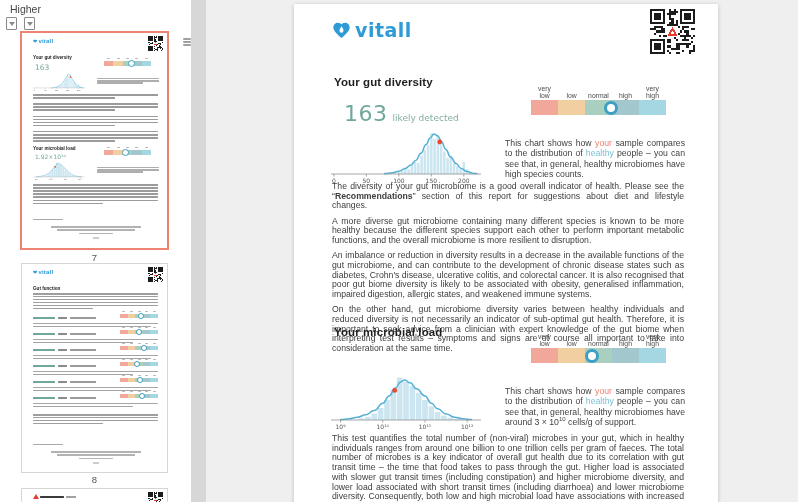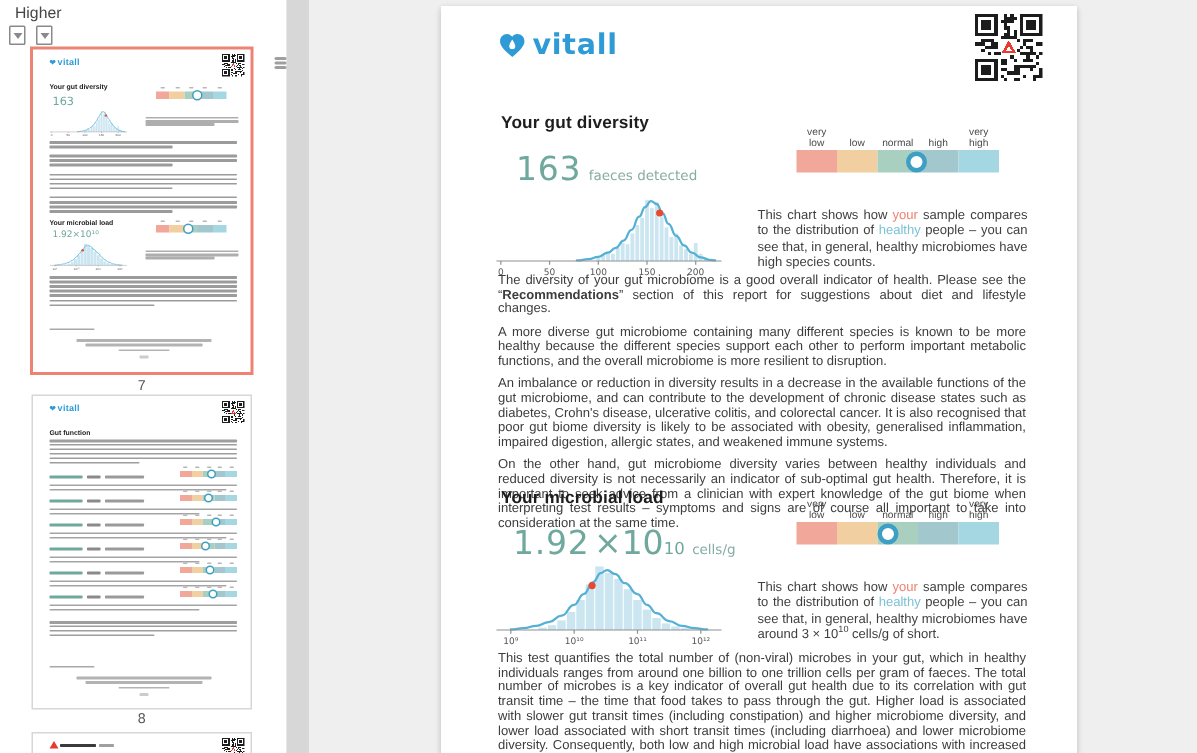--- a/index.html
+++ b/index.html
@@ -802,21 +802,21 @@
       <rect x="1" y="15" width="5" height="5" fill="#ffffff"></rect>
       <rect x="2" y="16" width="3" height="3" fill="#1c1c1c"></rect>
       <polygon points="10.5,8.3 12.8,12.4 8.2,12.4" fill="#e63b2e"></polygon>
       <polygon points="10.5,10.2 11.5,11.7 9.5,11.7" fill="#ffffff"></polygon>
     </svg>
 
   <div class="h1" style="left:40px;top:72px">Your gut diversity</div>
 
   <div class="numrow" style="left:50px;top:97px">
     <span class="bignum">163</span>
-    <span class="bigunit">faeces detected</span>
+    <span class="bigunit">likely detected</span>
   </div>
 
   <svg class="chart" style="left:36px;top:126px" width="152" height="56" viewBox="0 0 152 56">
       <rect x="67.58076923076922" y="41.6" width="2.5478632478632477" height="2.3999999999999986" fill="#CBE6F0"></rect>
       <rect x="70.82863247863247" y="40" width="2.5478632478632477" height="4" fill="#CBE6F0"></rect>
       <rect x="74.07649572649572" y="37.6" width="2.5478632478632477" height="6.399999999999999" fill="#CBE6F0"></rect>
       <rect x="77.32435897435897" y="39.2" width="2.5478632478632477" height="4.799999999999997" fill="#CBE6F0"></rect>
       <rect x="80.57222222222222" y="35.2" width="2.5478632478632477" height="8.799999999999997" fill="#CBE6F0"></rect>
       <rect x="83.82008547008547" y="32" width="2.5478632478632477" height="12" fill="#CBE6F0"></rect>
       <rect x="87.06794871794872" y="32.8" width="2.5478632478632477" height="11.200000000000003" fill="#CBE6F0"></rect>
@@ -875,26 +875,20 @@
 
   <div class="paras">
     <p class="bodyp"><span>The diversity of your gut microbiome is a good overall indicator of health. Please see the “</span><span style="font-weight: bold;">Recommendations</span><span>” section of this report for suggestions about diet and lifestyle changes.</span></p>
     <p class="bodyp"><span>A more diverse gut microbiome containing many different species is known to be more healthy because the different species support each other to perform important metabolic functions, and the overall microbiome is more resilient to disruption.</span></p>
     <p class="bodyp"><span>An imbalance or reduction in diversity results in a decrease in the available functions of the gut microbiome, and can contribute to the development of chronic disease states such as diabetes, Crohn's disease, ulcerative colitis, and colorectal cancer. It is also recognised that poor gut biome diversity is likely to be associated with obesity, generalised inflammation, impaired digestion, allergic states, and weakened immune systems.</span></p>
     <p class="bodyp"><span>On the other hand, gut microbiome diversity varies between healthy individuals and reduced diversity is not necessarily an indicator of sub-optimal gut health.  Therefore, it is important to seek advice from a clinician with expert knowledge of the gut biome when interpreting test results – symptoms and signs are of course all important to take into consideration at the same time.</span></p>
   </div>
 
   <div class="h1 h2" style="left:40px;top:322px">Your microbial load</div>
 
-  <div class="numrow" style="left:48px;top:346px">
-    <span class="bignum">1.92</span>
-    <span class="bigmult">×10</span>
-    <sup class="bigexp">10</sup>
-    <span class="bigunit">cells/g</span>
-  </div>
 
   <svg class="chart" style="left:36px;top:372px" width="152" height="56" viewBox="0 0 152 56">
       <rect x="28.85" y="42.4" width="5.633333333333334" height="1.6000000000000014" fill="#CBE6F0"></rect>
       <rect x="35.183333333333344" y="40.8" width="5.633333333333334" height="3.200000000000003" fill="#CBE6F0"></rect>
       <rect x="41.5166666666667" y="37.6" width="5.633333333333334" height="6.399999999999999" fill="#CBE6F0"></rect>
       <rect x="47.849999999999966" y="32" width="5.633333333333334" height="12" fill="#CBE6F0"></rect>
       <rect x="54.18333333333332" y="24" width="5.633333333333334" height="20" fill="#CBE6F0"></rect>
       <rect x="60.516666666666666" y="13.600000000000001" width="5.633333333333334" height="30.4" fill="#CBE6F0"></rect>
       <rect x="66.85000000000002" y="1.5999999999999943" width="5.633333333333334" height="42.400000000000006" fill="#CBE6F0"></rect>
       <rect x="73.18333333333337" y="6" width="5.633333333333334" height="38" fill="#CBE6F0"></rect>
@@ -932,16 +926,16 @@
       <div class="scale-bar">
         <div class="seg" style="background: rgb(242, 167, 155);"></div>
         <div class="seg" style="background: rgb(242, 207, 160);"></div>
         <div class="seg" style="background: rgb(169, 207, 192);"></div>
         <div class="seg" style="background: rgb(162, 200, 205);"></div>
         <div class="seg" style="background: rgb(165, 215, 227);"></div>
       </div>
       <div class="scale-dot" style="left: 53.75px;"></div>
     </div>
 
-  <div class="note" style="left:211px;top:382px"><span>This chart shows how </span><span class="c-red">your</span><span> sample compares to the distribution of </span><span class="c-blue">healthy</span><span> people – you can see that, in general, healthy microbiomes have around 3 × 10</span><sup>10</sup><span> cells/g of short.</span></div>
+  <div class="note" style="left:211px;top:382px"><span>This chart shows how </span><span class="c-red">your</span><span> sample compares to the distribution of </span><span class="c-blue">healthy</span><span> people – you can see that, in general, healthy microbiomes have around 3 × 10</span><sup>10</sup><span> cells/g of support.</span></div>
 
   <p class="bodyp" style="position:absolute;left:38px;top:430px;width:352px"><span>This test quantifies the total number of (non-viral) microbes in your gut, which in healthy individuals ranges from around one billion to one trillion cells per gram of faeces.  The total number of microbes is a key indicator of overall gut health due to its correlation with gut transit time – the time that food takes to pass through the gut. Higher load is associated with slower gut transit times (including constipation) and higher microbiome diversity, and lower load associated with short transit times (including diarrhoea) and lower microbiome diversity. Consequently, both low and high microbial load have associations with increased risk of different diseases – for example, diarrhoea is a common IBD symptom and would be associated with low total load. The total microbial load result should be viewed holistically with other results and symptoms to</span></p>
 </div>
 
 </body></html>

